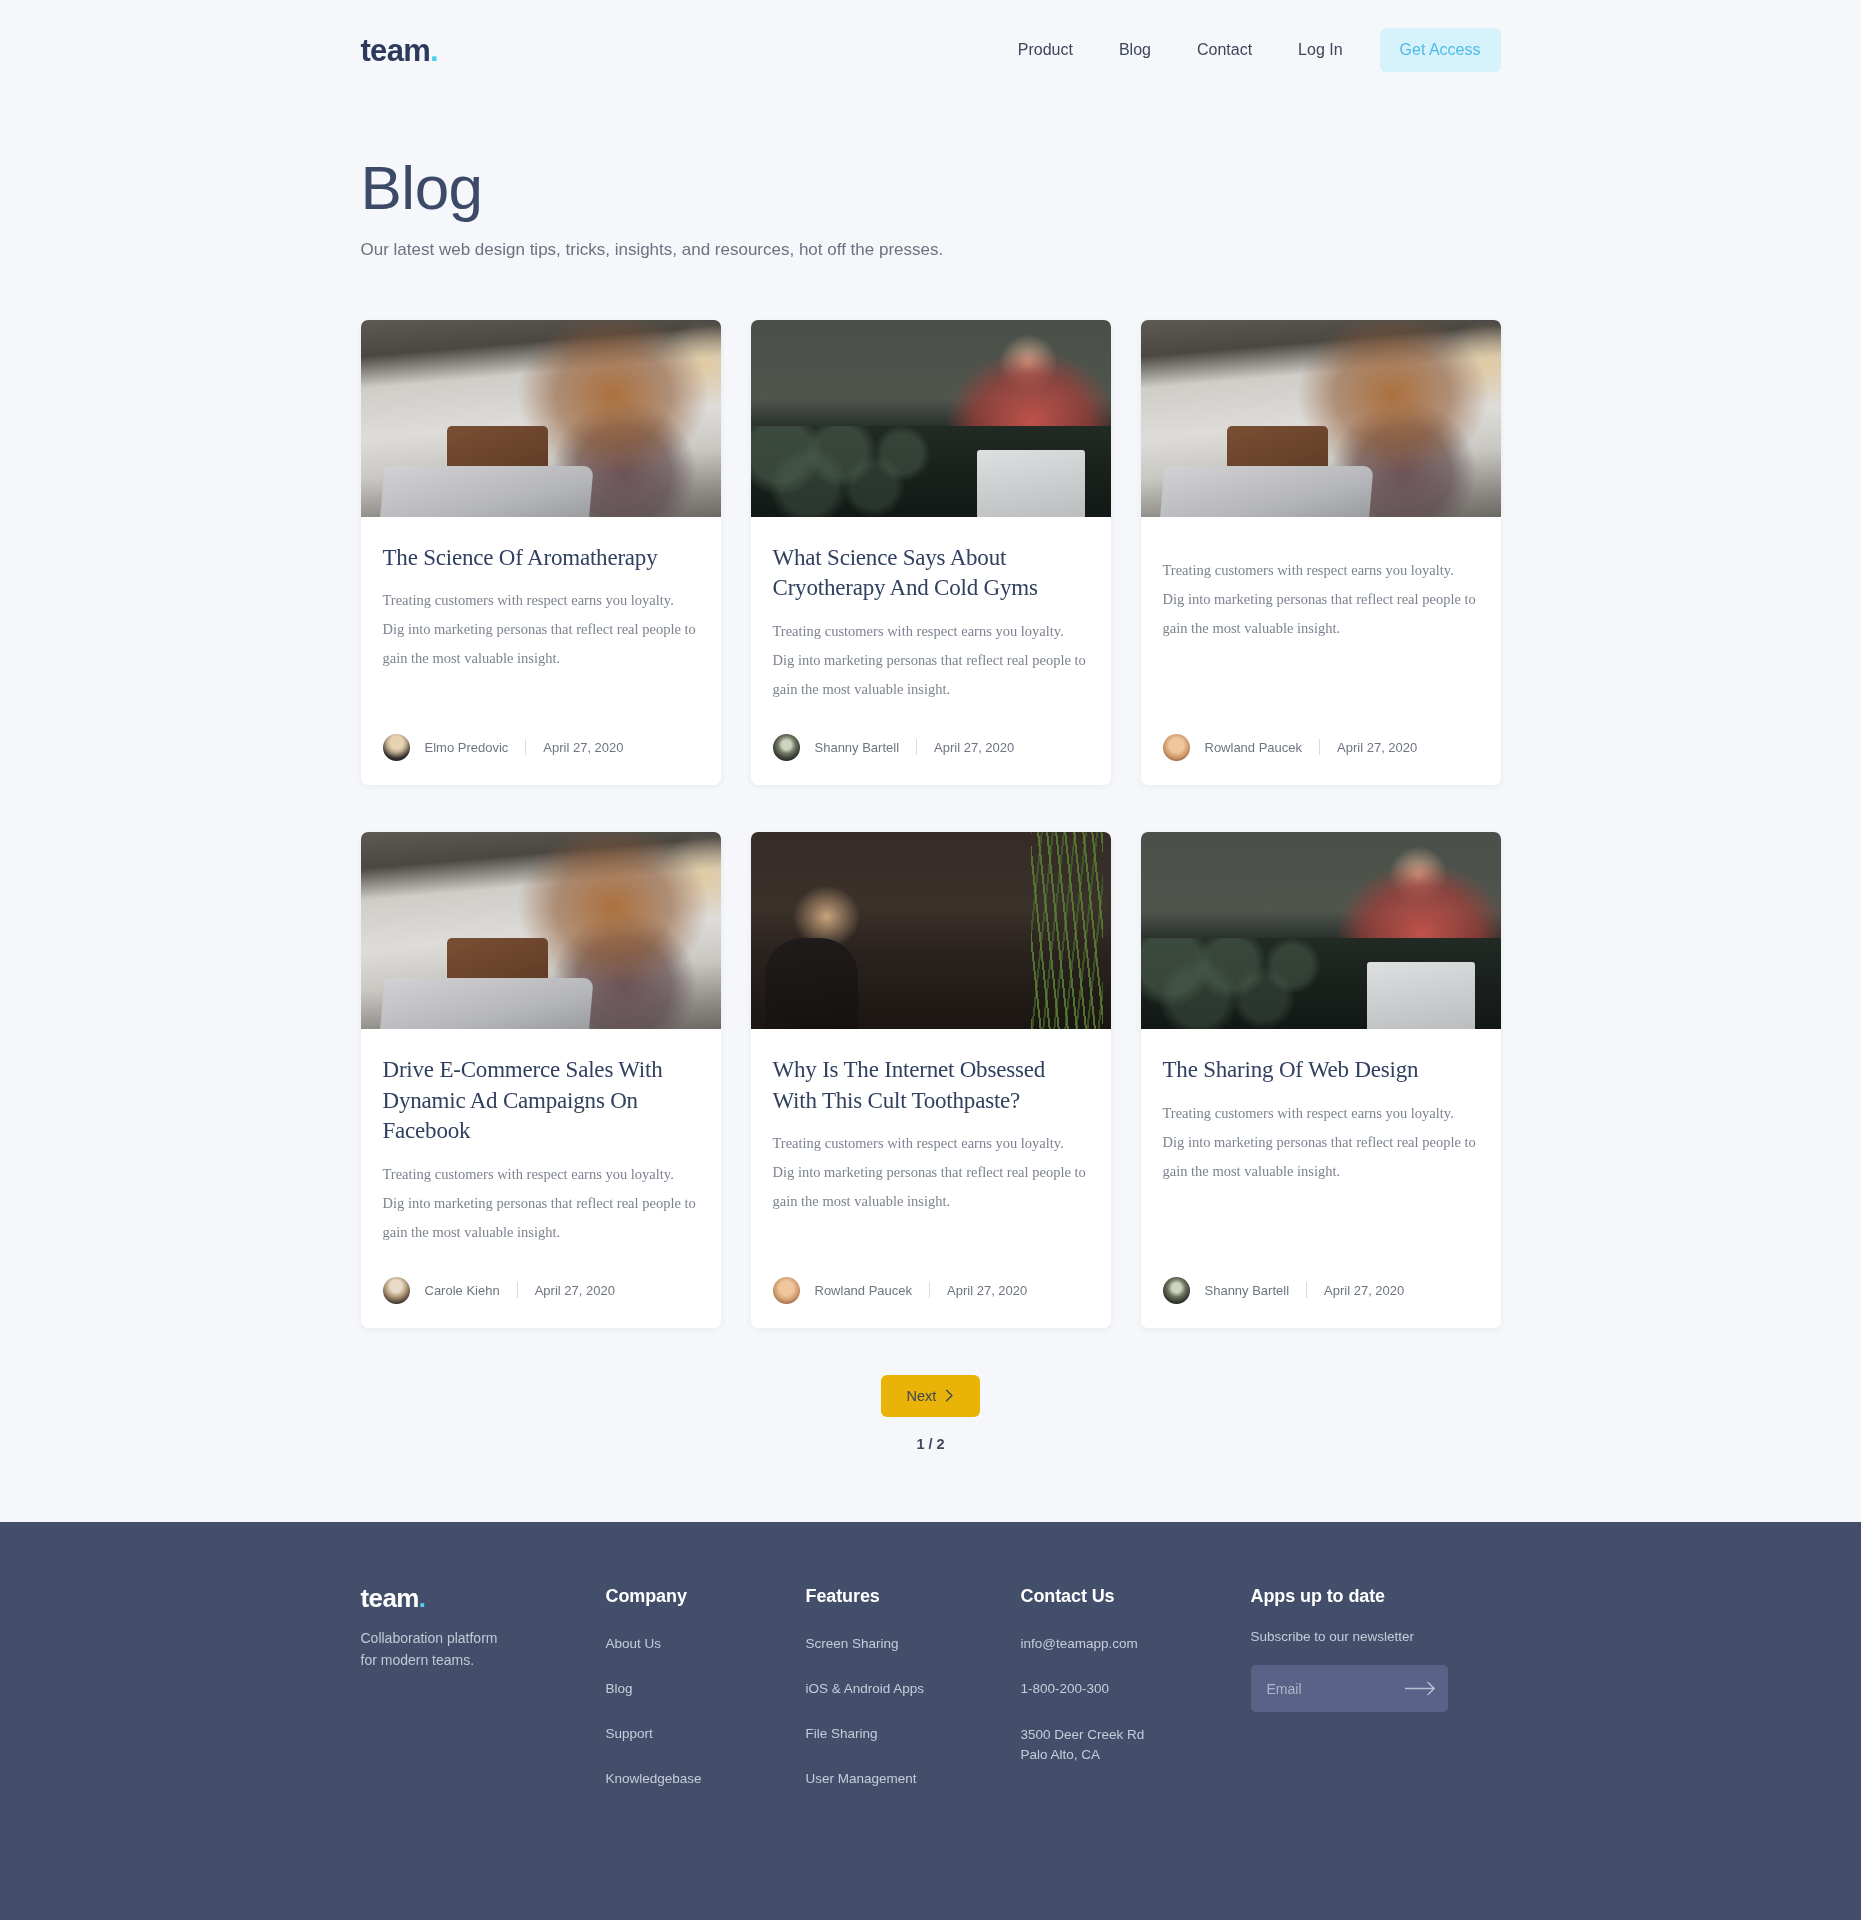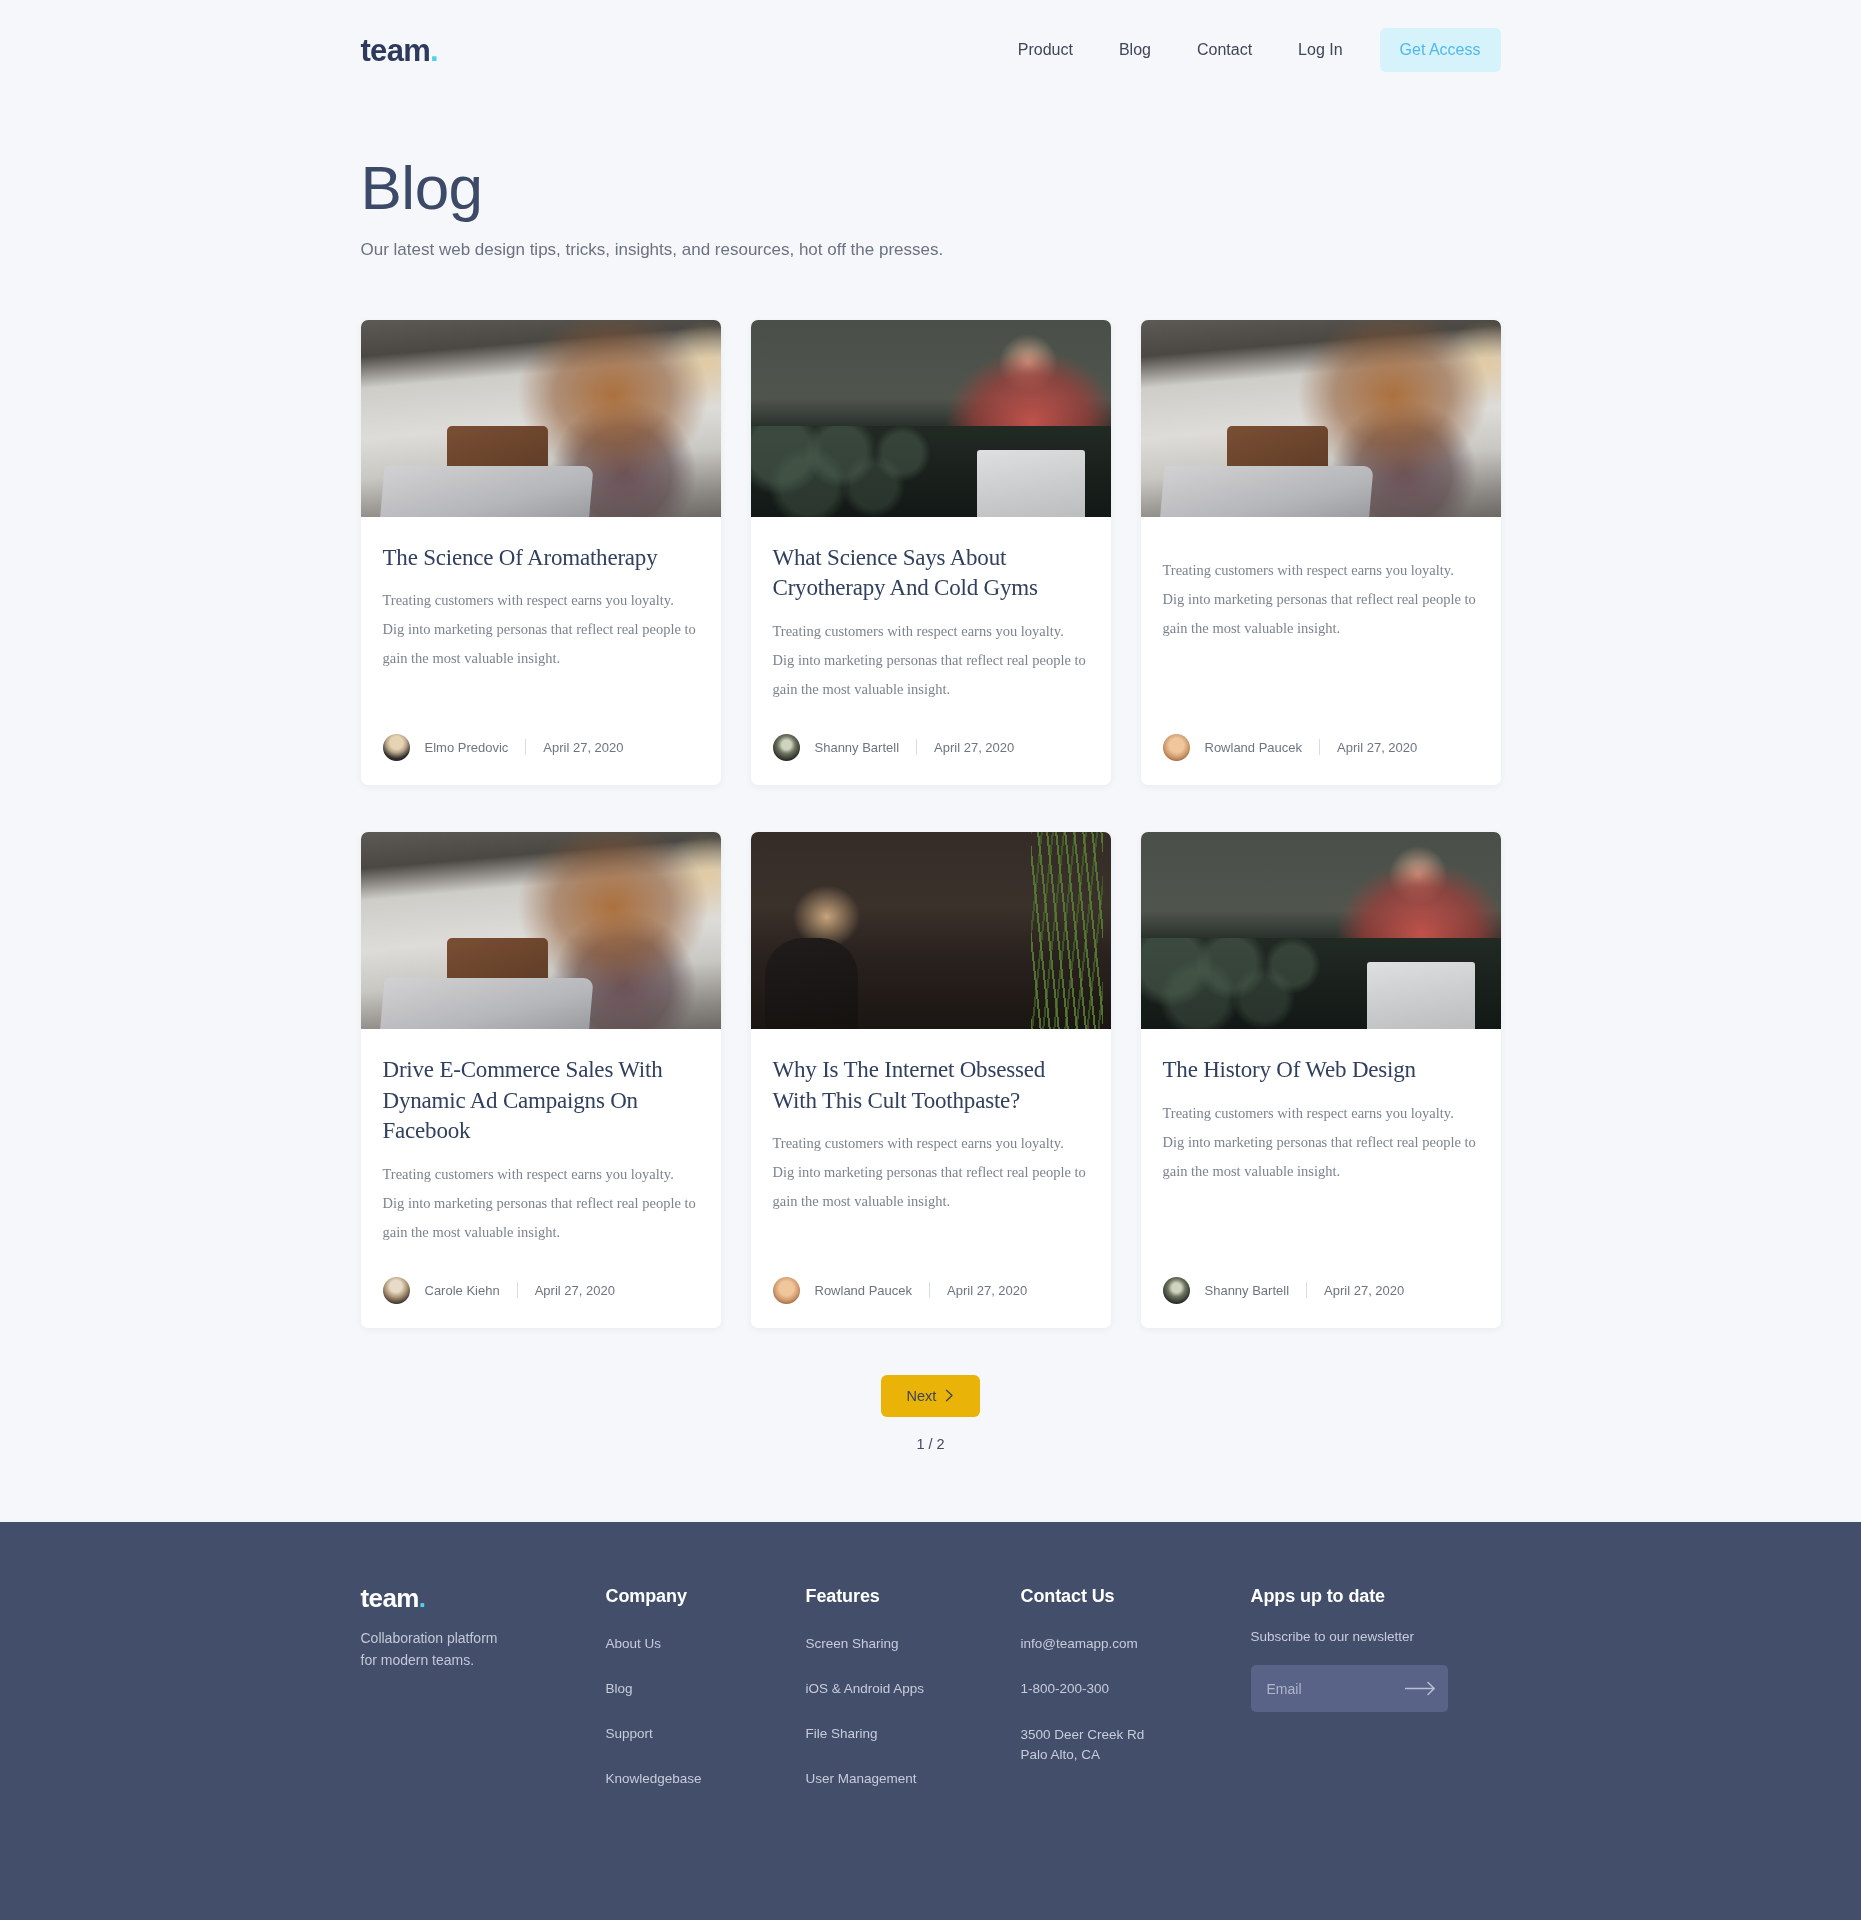--- a/index.html
+++ b/index.html
@@ -185,20 +185,21 @@
     display: inline-flex;
     align-items: center;
     gap: 9px;
     line-height: 1;
   }
   .chev { display: block; }
   .page-count {
     margin-top: 19px;
     font-size: 14.5px;
     color: #414a5e;
+    font-weight: bold;
   }
 
   
   .footer {
     width: 1861px;
     background: #434e6b;
     padding-top: 63px;
     padding-bottom: 0;
     min-height: 680px;
     position: relative;
@@ -463,21 +464,21 @@
       <span class="meta-sep"></span>
       <span class="meta-date">April 27, 2020</span>
     </div>
   </a>
 
   <a href="#" class="card">
     <div class="card-img">
       <div class="photo photo-b"></div>
     </div>
     <div class="card-body">
-      <h2 class="card-title">The History Of Web Design</h2>
+      <h2 class="card-title">The Sharing Of Web Design</h2>
       <p class="card-excerpt">Treating customers with respect earns you loyalty. Dig into marketing personas that reflect real people to gain the most valuable insight.</p>
     </div>
     <div class="card-meta">
       <span class="avatar av-2"></span>
       <span class="meta-author">Shanny Bartell</span>
       <span class="meta-sep"></span>
       <span class="meta-date">April 27, 2020</span>
     </div>
   </a>
 

